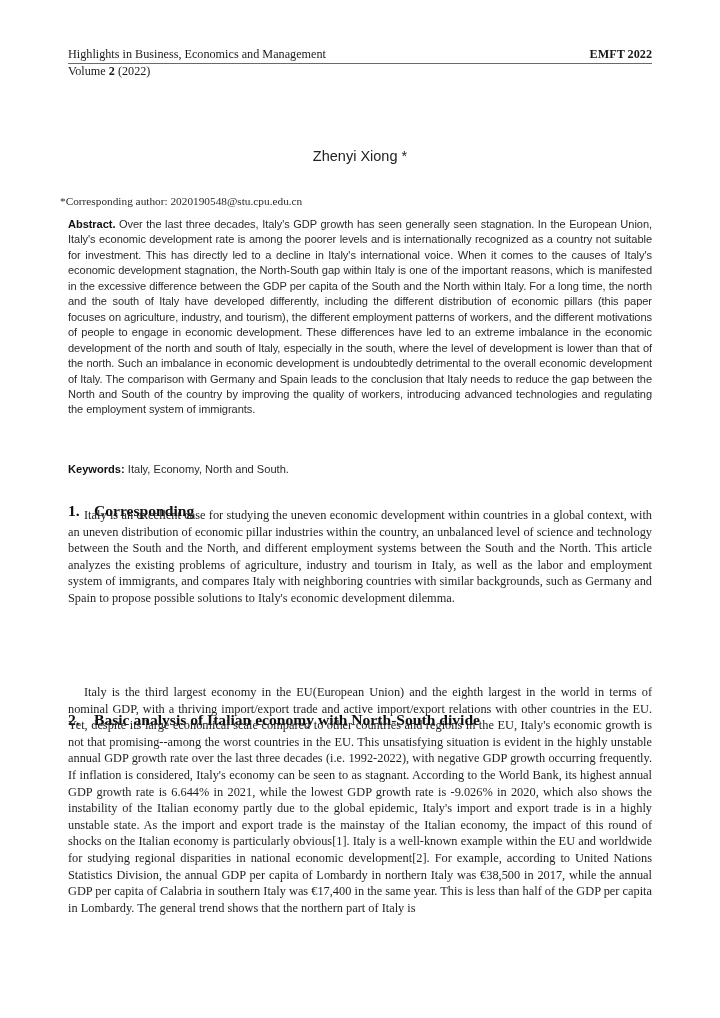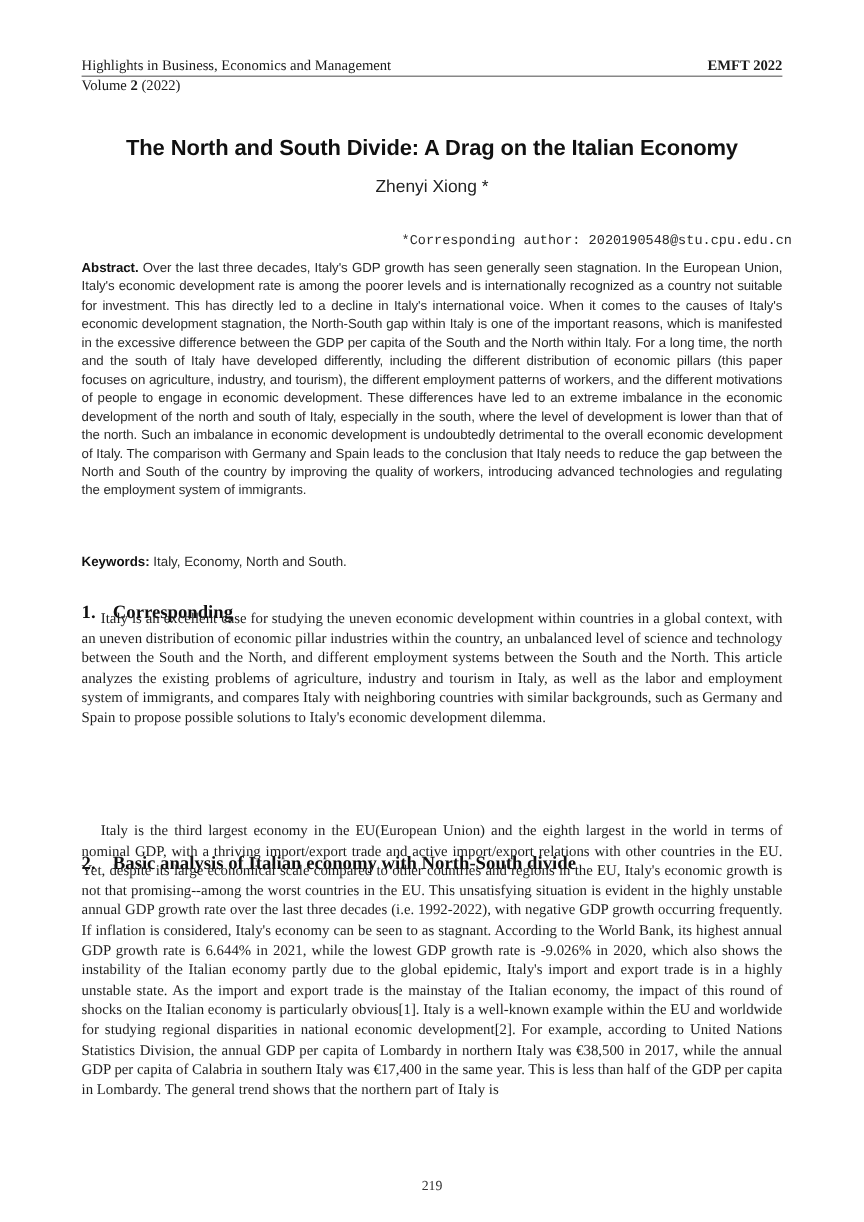--- a/index.html
+++ b/index.html
@@ -6,21 +6,21 @@
   body { width: 720px; height: 1018px; position: relative; overflow: hidden; color: #1a1a1a; }
   .page { position: absolute; left: 0; top: 0; width: 633px; height: 1018px; }
   .running-header { position: absolute; left: 68px; top: 47px; width: 584px; font-family: "Liberation Serif", serif; font-size: 12.2px; line-height: 15px; }
   .rh-top { display: flex; justify-content: space-between; border-bottom: 1.2px solid #6a6a6a; padding-bottom: 1px; }
   .rh-journal { }
   .rh-conf { font-weight: bold; }
   .rh-vol b { font-weight: bold; }
   .title { position: absolute; left: 60px; top: 112px; width: 600px; text-align: center; font-family: "Liberation Sans", sans-serif; font-weight: bold; font-size: 18.3px; letter-spacing: -0.1px; color: #111; }
   .author { position: absolute; left: 60px; top: 148px; width: 600px; text-align: center; font-family: "Liberation Sans", sans-serif; font-size: 14.5px; color: #222; }
   .affil { position: absolute; left: 60px; top: 175px; width: 600px; text-align: center; font-family: "Liberation Sans", sans-serif; font-size: 11.3px; color: #2a2a2a; }
-  .corr { position: absolute; left: 60px; top: 195px; width: 600px; text-align: right; font-family: Liberation Mono, monospace; font-size: 11.3px; color: #2a2a2a; }
+  .corr { position: absolute; left: 60px; top: 195px; width: 600px; text-align: left; font-family: Liberation Serif, serif; font-size: 11.3px; color: #2a2a2a; }
   .abstract { position: absolute; left: 68px; top: 217px; width: 584px; font-family: "Liberation Sans", sans-serif; font-size: 11.05px; line-height: 15.45px; text-align: justify; color: #2a2a2a; letter-spacing: -0.05px; }
   .abstract b { color: #111; }
   .keywords { position: absolute; left: 68px; top: 463px; width: 584px; font-family: "Liberation Sans", sans-serif; font-size: 11.1px; color: #2a2a2a; }
   .keywords b { color: #111; }
   .section-heading { position: absolute; left: 68px; width: 584px; font-family: "Liberation Serif", serif; font-weight: bold; font-size: 15.6px; color: #111; }
   .section-heading .num { display: inline-block; width: 26px; }
   .h1 { top: 502px; }
   .h2 { top: 663px; margin-top: 48px; }
   .body-text { position: absolute; left: 68px; width: 584px; font-family: "Liberation Serif", serif; font-size: 12.35px; line-height: 16.6px; text-align: justify; color: #1e1e1e; text-indent: 16px; }
   .p1 { top: 507px; }
@@ -33,28 +33,26 @@
 <div class="page">
 
   <div class="running-header">
     <div class="rh-top">
       <span class="rh-journal">Highlights in Business, Economics and Management</span>
       <span class="rh-conf">EMFT 2022</span>
     </div>
     <div class="rh-vol"><span>Volume </span><b>2</b><span> (2022)</span></div>
   </div>
 
-  <div class="title">The North and South Divide: A Drag on the Italian Economy</div>
   <div class="author">Zhenyi Xiong *</div>
   <div class="corr">*Corresponding author: 2020190548@stu.cpu.edu.cn</div>
 
   <div class="abstract"><b>Abstract.</b><span> Over the last three decades, Italy's GDP growth has seen generally seen stagnation. In the European Union, Italy's economic development rate is among the poorer levels and is internationally recognized as a country not suitable for investment. This has directly led to a decline in Italy's international voice. When it comes to the causes of Italy's economic development stagnation, the North-South gap within Italy is one of the important reasons, which is manifested in the excessive difference between the GDP per capita of the South and the North within Italy. For a long time, the north and the south of Italy have developed differently, including the different distribution of economic pillars (this paper focuses on agriculture, industry, and tourism), the different employment patterns of workers, and the different motivations of people to engage in economic development. These differences have led to an extreme imbalance in the economic development of the north and south of Italy, especially in the south, where the level of development is lower than that of the north. Such an imbalance in economic development is undoubtedly detrimental to the overall economic development of Italy. The comparison with Germany and Spain leads to the conclusion that Italy needs to reduce the gap between the North and South of the country by improving the quality of workers, introducing advanced technologies and regulating the employment system of immigrants.</span></div>
 
   <div class="keywords"><b>Keywords:</b><span> Italy, Economy, North and South.</span></div>
 
   <div class="section-heading h1"><span class="num">1.</span><span>Corresponding</span></div>
   <div class="body-text p1">Italy is an excellent case for studying the uneven economic development within countries in a global context, with an uneven distribution of economic pillar industries within the country, an unbalanced level of science and technology between the South and the North, and different employment systems between the South and the North. This article analyzes the existing problems of agriculture, industry and tourism in Italy, as well as the labor and employment system of immigrants, and compares Italy with neighboring countries with similar backgrounds, such as Germany and Spain to propose possible solutions to Italy's economic development dilemma.</div>
 
   <div class="section-heading h2"><span class="num">2.</span><span>Basic analysis of Italian economy with North-South divide</span></div>
   <div class="body-text p2">Italy is the third largest economy in the EU(European Union) and the eighth largest in the world in terms of nominal GDP, with a thriving import/export trade and active import/export relations with other countries in the EU. Yet, despite its large economical scale compared to other countries and regions in the EU, Italy's economic growth is not that promising--among the worst countries in the EU. This unsatisfying situation is evident in the highly unstable annual GDP growth rate over the last three decades (i.e. 1992-2022), with negative GDP growth occurring frequently. If inflation is considered, Italy's economy can be seen to as stagnant. According to the World Bank, its highest annual GDP growth rate is 6.644% in 2021, while the lowest GDP growth rate is -9.026% in 2020, which also shows the instability of the Italian economy partly due to the global epidemic, Italy's import and export trade is in a highly unstable state. As the import and export trade is the mainstay of the Italian economy, the impact of this round of shocks on the Italian economy is particularly obvious[1]. Italy is a well-known example within the EU and worldwide for studying regional disparities in national economic development[2]. For example, according to United Nations Statistics Division, the annual GDP per capita of Lombardy in northern Italy was €38,500 in 2017, while the annual GDP per capita of Calabria in southern Italy was €17,400 in the same year. This is less than half of the GDP per capita in Lombardy. The general trend shows that the northern part of Italy is</div>
 
-  <div class="page-number">219</div>
 </div>
 
 </body></html>

